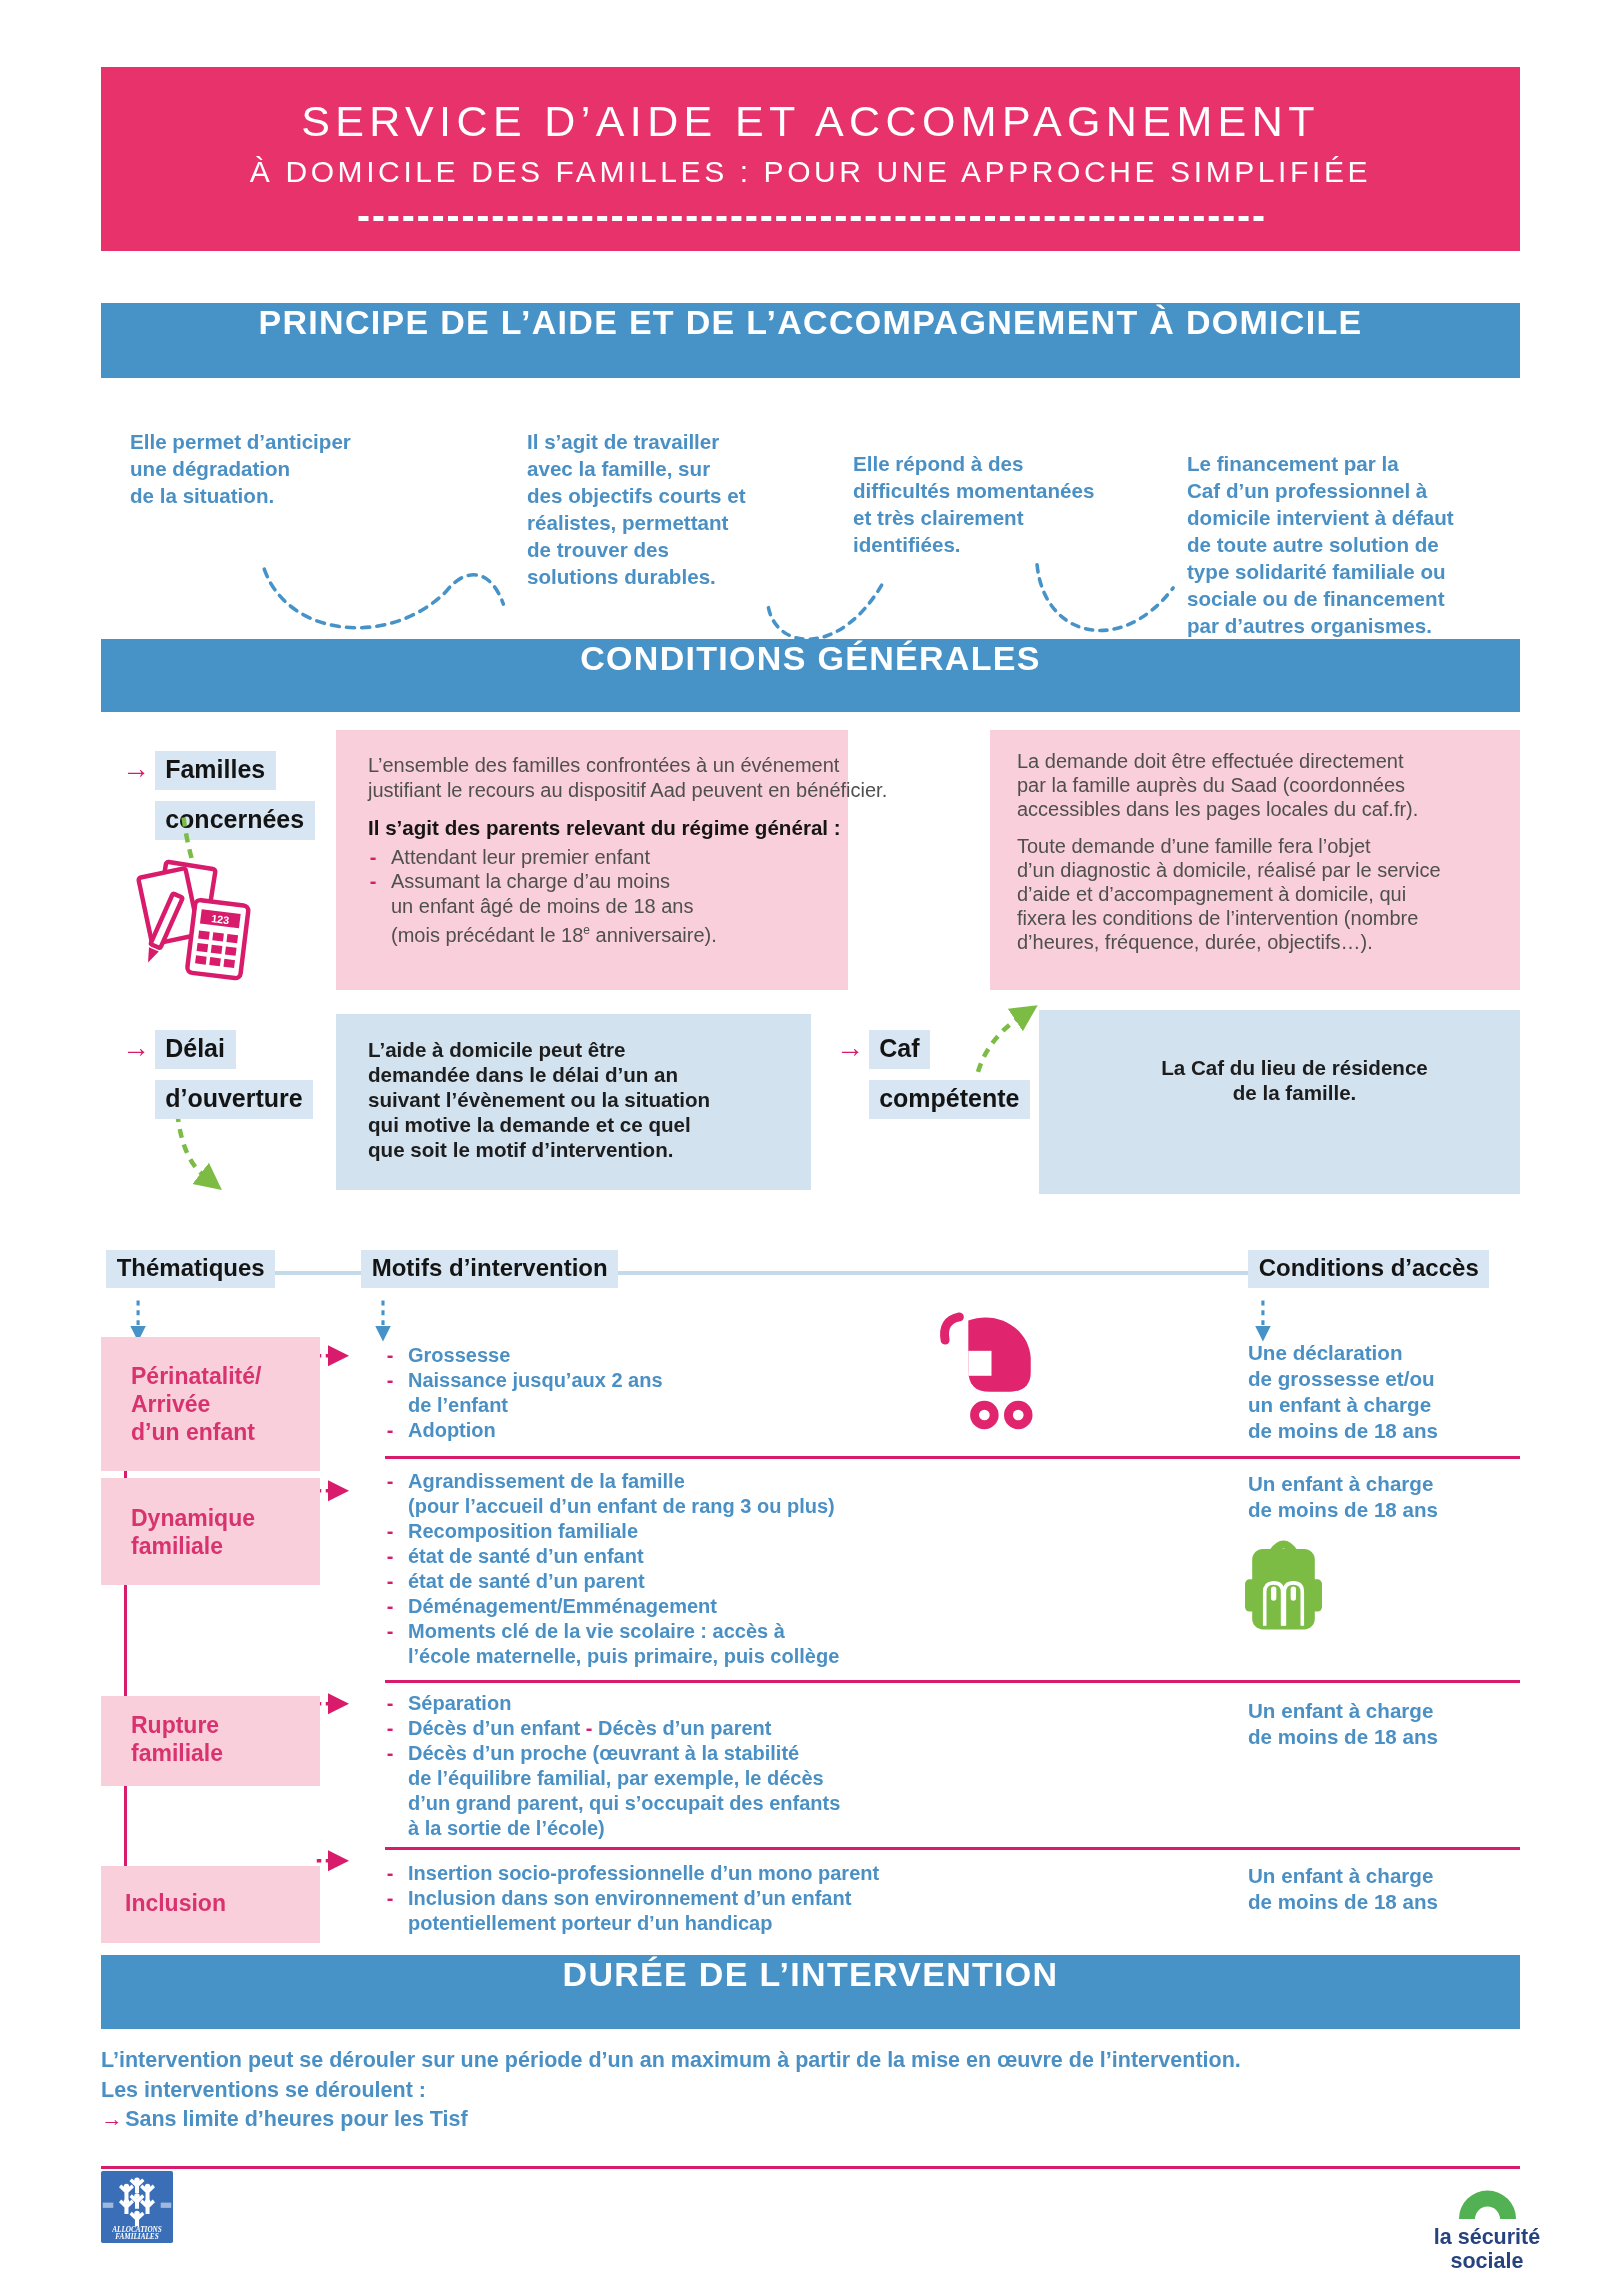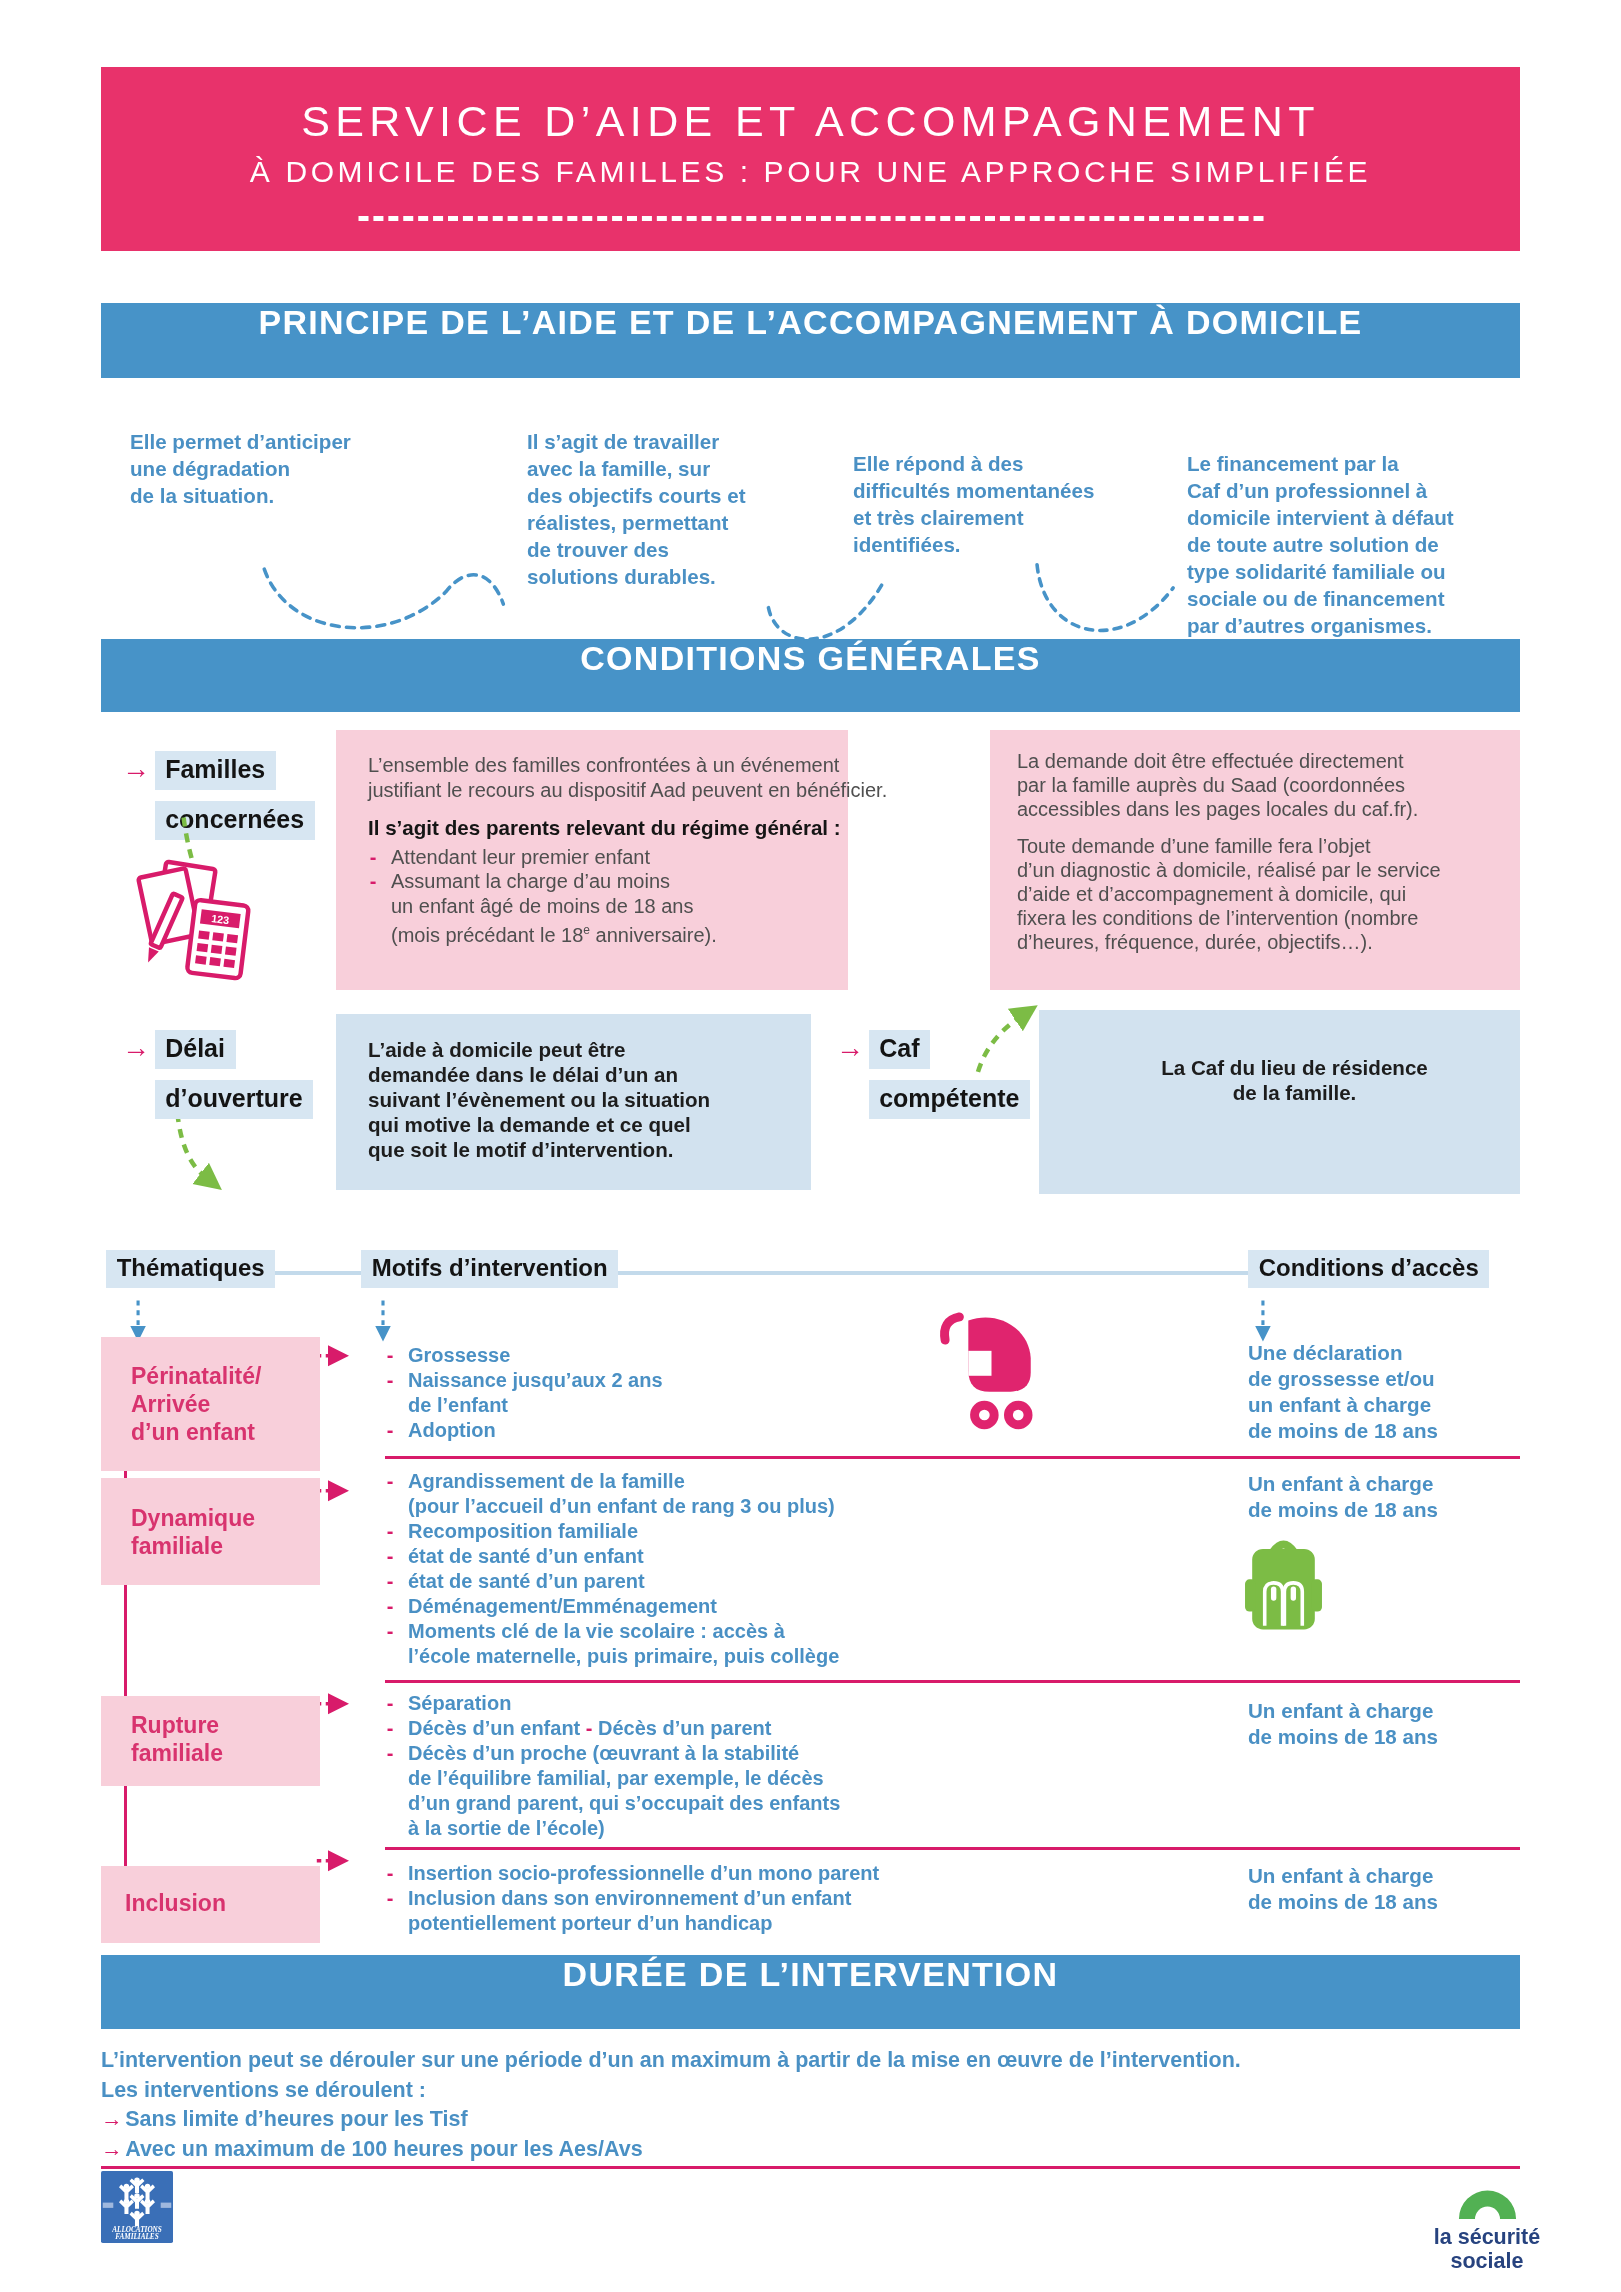--- a/index.html
+++ b/index.html
@@ -317,21 +317,20 @@
 de moins de 18 ans</div>
 
   <section class="band" style="top:1955px;height:74px;">
     <span>DURÉE DE L’INTERVENTION</span>
   </section>
 
   <div class="bottom">
     <div><span class="reg">L’intervention peut se dérouler sur une période </span><b>d’un an maximum</b><span class="reg"> à partir de la mise en œuvre de l’intervention.</span></div>
     <div>Les interventions se déroulent :</div>
     <div><span class="bot-arrow">→</span><span>Sans limite d’heures pour les Tisf</span></div>
-    <div><span class="bot-arrow">→</span><span>Avec un maximum de 100 heures pour les Aes/Avs</span></div>
   </div>
 
   <div class="rule"></div>
 
   <svg class="abs" style="left:101px;top:2171px;" width="72" height="72" viewBox="0 0 82 82">
     <defs>
       <g id="person">
         <circle cx="0" cy="-7.5" r="3.1" fill="#fff"></circle>
         <path fill="#fff" d="M-8.5,-6.5 L-6,-9.5 L0,-4.5 L6,-9.5 L8.5,-6.5 L2.3,-0.5 L2.3,7 L-2.3,7 L-2.3,-0.5 Z"></path>
       </g>

